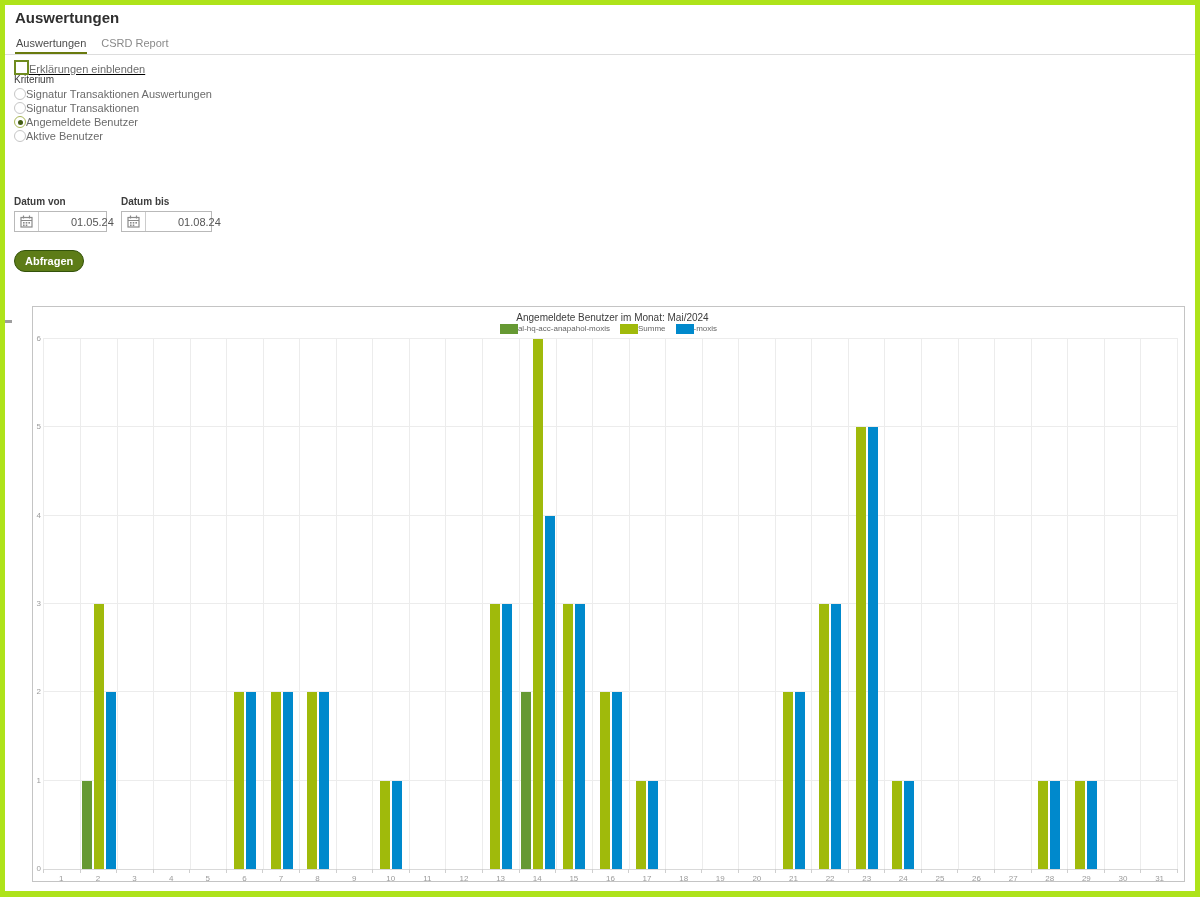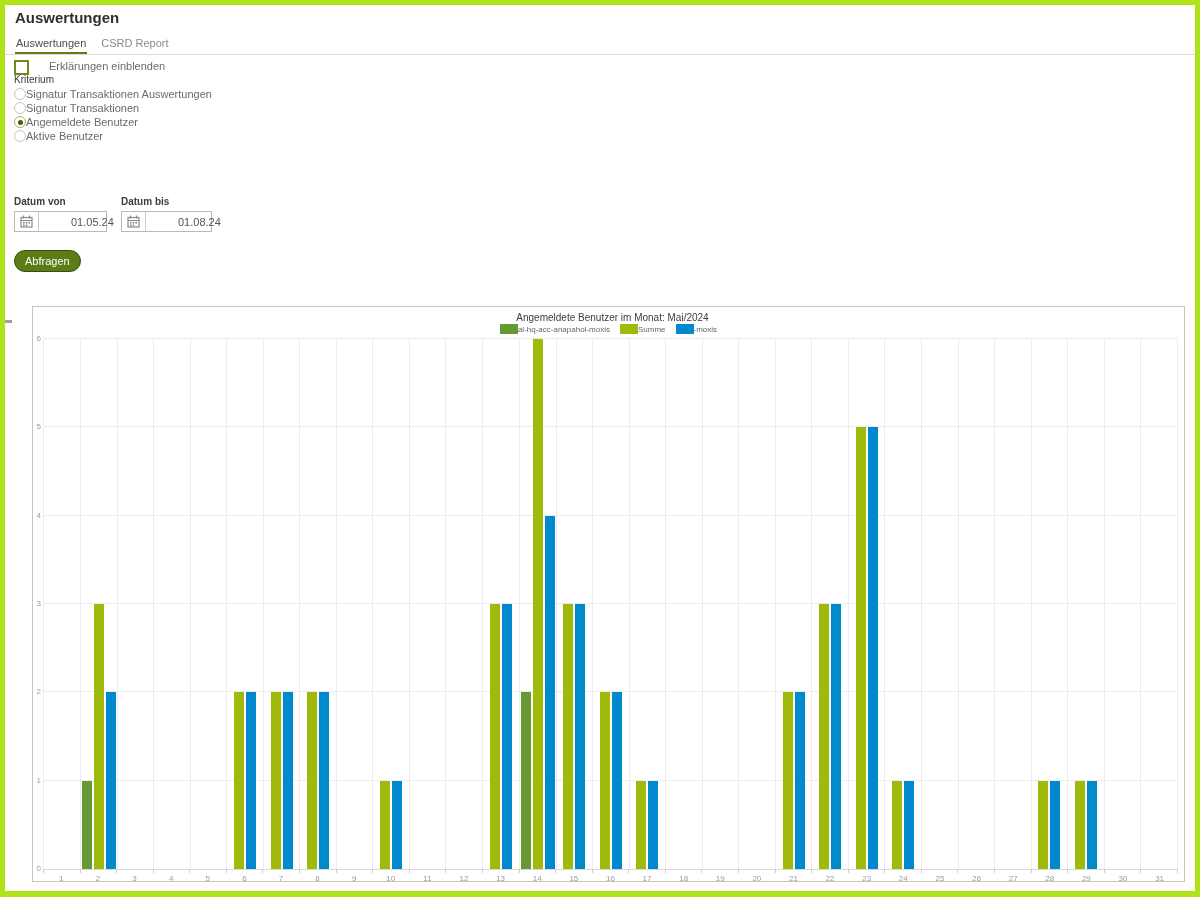--- a/index.html
+++ b/index.html
@@ -3,46 +3,46 @@
 <meta charset="utf-8">
 <style>
   html,body{margin:0;padding:0;background:#fff;font-family:"Liberation Sans",sans-serif;}
   .page{position:relative;width:1200px;height:897px;box-sizing:border-box;background:#fff;
         border-style:solid;border-color:#aee31a;border-width:5px 5px 6px 5px;overflow:hidden;}
   .page-title{position:absolute;left:10px;top:4px;font-size:15px;font-weight:700;color:#2f2f2f;}
   .tab-bar{position:absolute;left:0;right:0;top:31px;height:18px;border-bottom:1px solid #ddd;
            display:flex;align-items:flex-end;padding-left:10px;gap:13px;}
   .tab{font-size:11px;color:#8a8a8a;padding:0 1px 5px 1px;cursor:pointer;}
   .tab.active{color:#4c4c4c;border-bottom:2px solid #697a0e;padding-bottom:3px;}
-  .chk-row{position:absolute;left:9px;top:55px;display:flex;align-items:flex-start;gap:20px;}
+  .chk-row{position:absolute;left:9px;top:55px;display:flex;align-items:flex-end;gap:0;text-decoration:underline;}
   .checkbox{width:11px;height:11px;border:2px solid #6f8b1e;background:#fff;display:inline-block;}
   .chk-label{font-size:11px;color:#6b6b6b;}
   .kriterium{position:absolute;left:9px;top:69px;font-size:10px;font-weight:400;color:#3d3d3d;}
   .radio-group{position:absolute;left:9px;top:82px;}
   .radio-row{display:flex;align-items:center;gap:0;height:14px;cursor:pointer;}
   .radio{width:10px;height:10px;border-radius:50%;border:1px solid #c6c6c6;background:#fff;
          display:inline-flex;align-items:center;justify-content:center;flex:none;}
   .radio.sel{border-color:#a9b757;}
   .radio.sel::after{content:"";width:5px;height:5px;border-radius:50%;background:#435c12;}
   .radio-label{font-size:11px;color:#6b6b6b;}
   .date-row{position:absolute;left:9px;top:191px;display:flex;gap:14px;}
   .date-label{font-size:10px;font-weight:700;color:#3d3d3d;margin-bottom:4px;}
   .date-input{display:flex;align-items:center;height:21px;border:1px solid #b9b9b9;background:#fff;box-sizing:border-box;}
   .cal-cell{width:23px;height:100%;display:flex;align-items:center;justify-content:center;
             border-right:1px solid #ccc;flex:none;}
   .date-value{font-size:11px;color:#555;padding:0 8px;margin-left:24px;}
   .df1 .date-input{width:93px;} .df2 .date-input{width:91px;}
   .btn{position:absolute;left:9px;top:245px;background:#5d7c17;border:1px solid #33520a;border-radius:11px;
-       color:#fff;font-size:11px;font-weight:400;padding:4px 10px;cursor:pointer;font-family:inherit;}
+       color:#fff;font-size:11px;font-weight:700;padding:4px 10px;cursor:pointer;font-family:inherit;}
   .edge-dash{position:absolute;left:0;top:315px;width:7px;height:3px;background:#9e9e9e;}
   .chart-panel{position:absolute;left:27px;top:301px;width:1153px;height:576px;box-sizing:border-box;
                border:1px solid #c4c4c4;background:#fff;}
   .chart-title{position:absolute;left:8px;right:0;top:5px;text-align:center;font-size:10px;color:#3c3c3c;}
   .legend{position:absolute;left:0;right:0;top:17px;display:flex;justify-content:center;gap:10px;align-items:center;}
-  .legend-item{display:flex;align-items:center;}
+  .legend-item{display:flex;align-items:flex-start;}
   .legend-swatch{width:18px;height:10px;display:inline-block;}
   .legend-text{font-size:8px;color:#666;}
   .plot-wrap{position:absolute;left:10px;right:6px;top:32px;bottom:0;}
   .plot{position:absolute;left:0;right:0;top:0;height:530px;border-bottom:1px solid #d9d9d9;}
   .gridline{position:absolute;left:0;right:0;height:0;border-top:1px solid #ececec;}
   .slots{position:absolute;left:0;right:0;top:0;bottom:0;display:flex;}
   .slot{flex:1;border-left:1px solid #ececec;display:flex;align-items:flex-end;justify-content:center;}
   .slot:last-child{border-right:1px solid #ececec;}
   .bar{width:10px;margin:0 1px;}
   .y-axis{position:absolute;left:-10px;top:0;width:8px;height:530px;}

